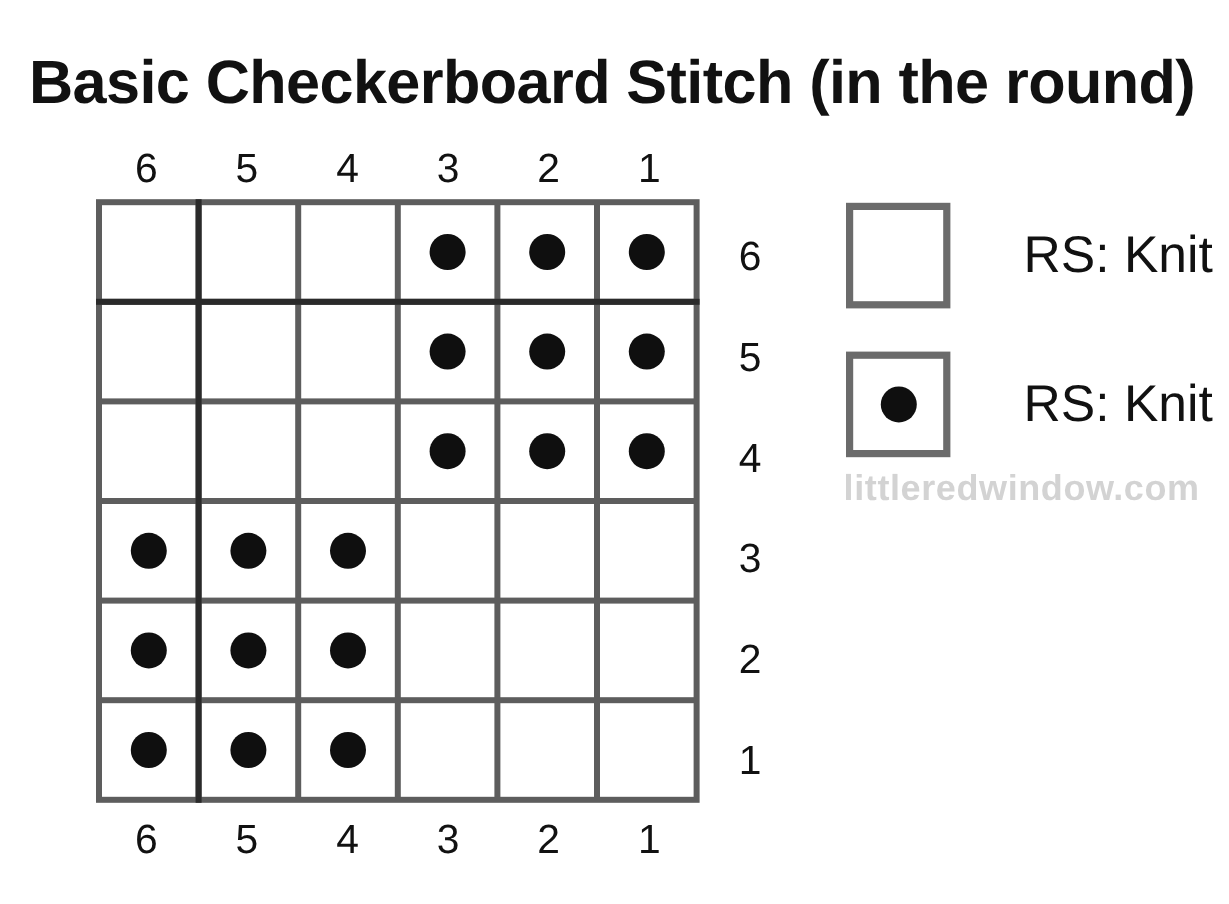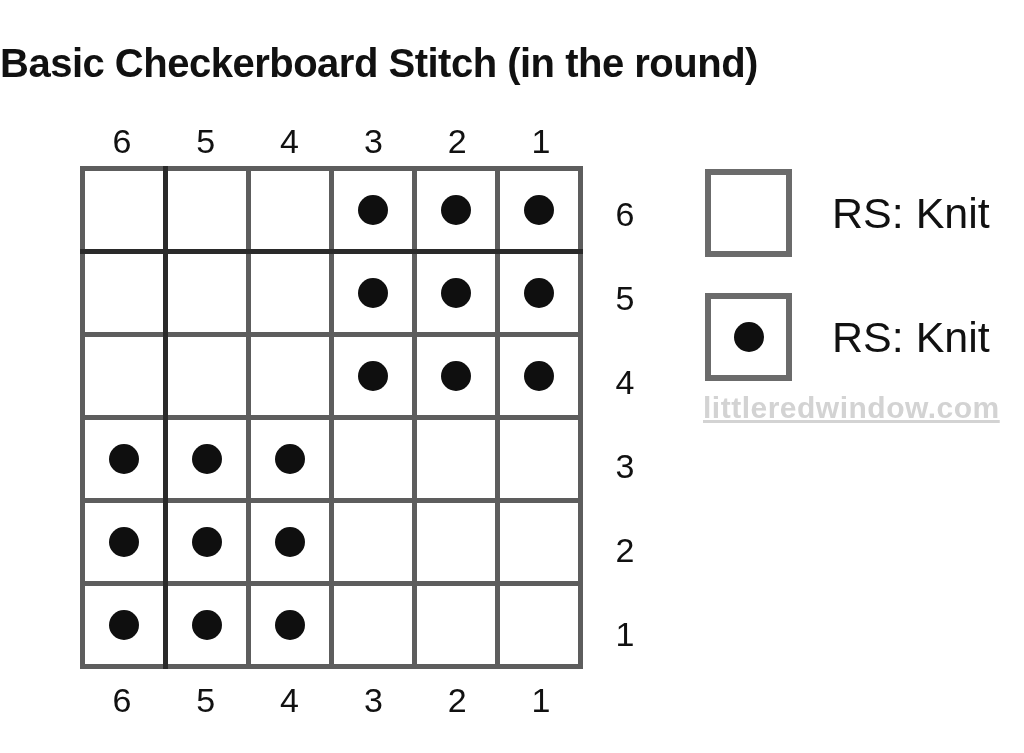--- a/index.html
+++ b/index.html
@@ -18,22 +18,23 @@
     font-family:"Liberation Sans", sans-serif;
     color:var(--text);
     overflow:hidden;
     position:relative;
   }
   .page{position:absolute;inset:0;}
 
   .title{
     position:absolute;
     left:0;right:4px;top:43px;
+    text-align:center;
     font-weight:bold;
-    font-size:40px;
+    font-size:51px;
     line-height:1;
     letter-spacing:-0.5px;
     white-space:nowrap;
   }
 
   .top-labels,.bottom-labels{
     position:absolute;
     left:80px;width:503px;height:34px;
     display:flex;
   }
@@ -84,21 +85,21 @@
   }
   .repeat-h{
     position:absolute;
     left:0;top:83px;
     width:503px;height:5px;
     background:var(--repeat-line);
     z-index:2;
   }
 
   .legend{position:absolute;left:705px;top:169px;width:319px;height:260px;}
-  .legend-item{position:absolute;left:0;display:flex;align-items:center;}
+  .legend-item{position:absolute;left:0;display:flex;align-items:center;gap:21px;}
   .legend-item.knit{top:0;}
   .legend-item.purl{top:124px;}
   .legend-box{
     width:87px;height:88px;
     border:6px solid var(--legend-border);
     background:#fff;
     display:flex;align-items:center;justify-content:center;
     flex:0 0 auto;
   }
   .legend-label{
@@ -109,21 +110,20 @@
   }
 
   .watermark{
     position:absolute;
     left:703px;top:391px;
     font-size:30px;
     font-weight:bold;
     letter-spacing:0.5px;
     color:var(--watermark);
     white-space:nowrap;
-    text-decoration:underline;
   }
 </style>
 </head>
 <body>
 
 <div class="page">
 
   <h1 class="title">Basic Checkerboard Stitch (in the round)</h1>
 
   <div class="top-labels">

